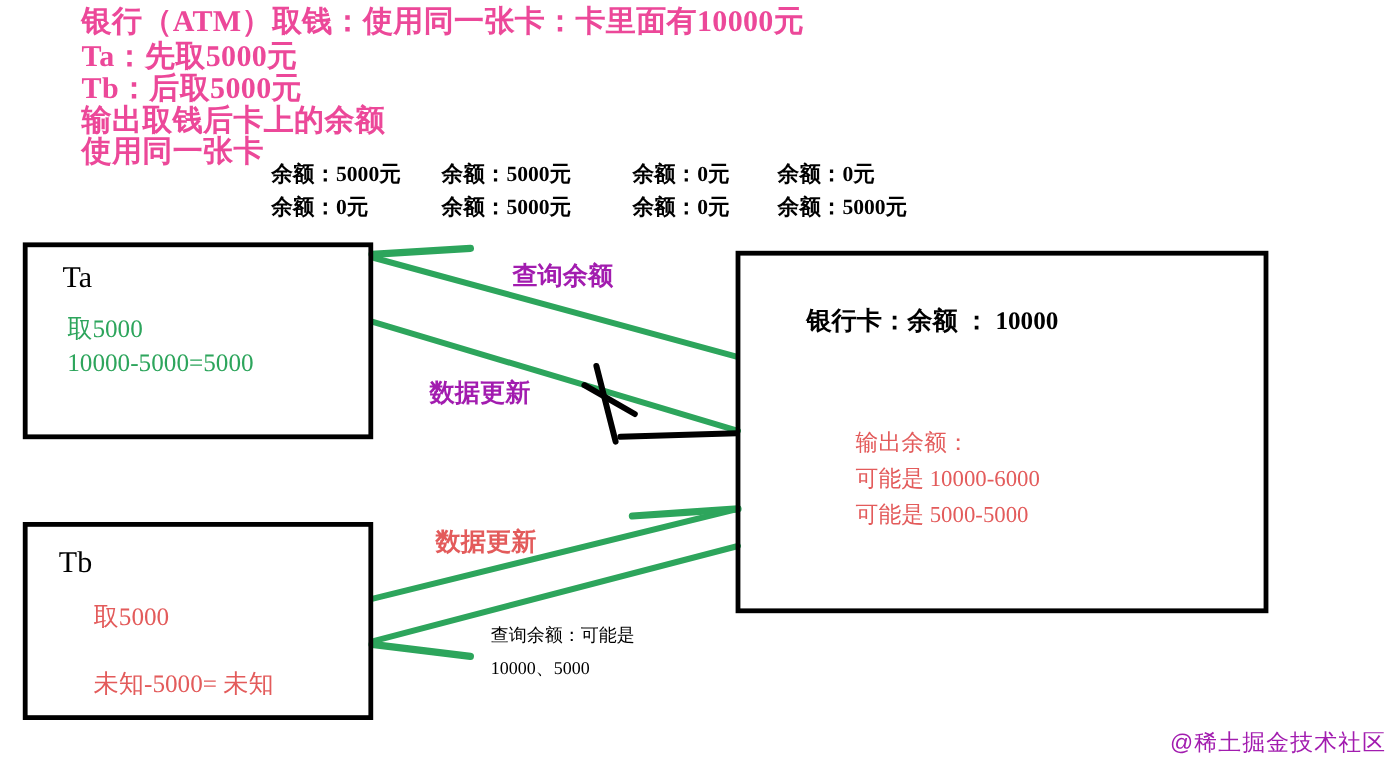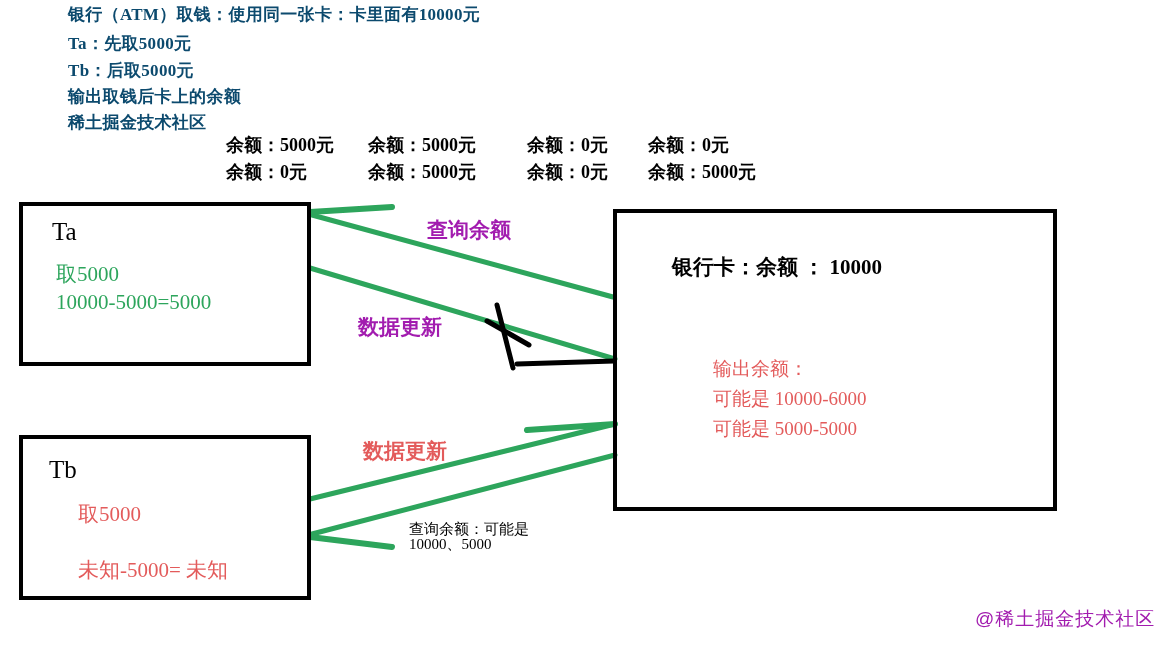--- a/index.html
+++ b/index.html
@@ -29,22 +29,22 @@
   .abs {
     position: absolute;
     white-space: pre;
     line-height: 1.05;
   }
 
   
   .hdr-line {
     font-family: "Liberation Serif", "DejaVu Serif", serif;
     font-weight: 700;
-    font-size: 17px;
-    color: #0c4a6e;
+    font-size: 25px;
+    color: #ec4899;
     letter-spacing: 0.3px;
   }
 
   
   .bal-cell {
     font-family: Liberation Serif, serif;
     font-weight: 700;
     font-size: 18px;
     color: #000;
   }
@@ -149,21 +149,21 @@
   <rect x="21" y="437" width="288" height="161" fill="none" stroke="#000000" stroke-width="4"></rect>
 
   <rect x="615" y="211" width="440" height="298" fill="none" stroke="#000000" stroke-width="4"></rect>
 </svg>
 
 <div>
   <div class="abs hdr-line" style="left:68px; top:6px;">银行（ATM）取钱：使用同一张卡：卡里面有10000元</div>
   <div class="abs hdr-line" style="left:68px; top:35px;">Ta：先取5000元</div>
   <div class="abs hdr-line" style="left:68px; top:62px;">Tb：后取5000元</div>
   <div class="abs hdr-line" style="left:68px; top:88px;">输出取钱后卡上的余额</div>
-  <div class="abs hdr-line" style="left:68px; top:114px;">稀土掘金技术社区</div>
+  <div class="abs hdr-line" style="left:68px; top:114px;">使用同一张卡</div>
 </div>
 
 <div>
 
   <div class="abs bal-cell" style="left:226px; top:136px;">余额：5000元</div>
   <div class="abs bal-cell" style="left:368px; top:136px;">余额：5000元</div>
   <div class="abs bal-cell" style="left:527px; top:136px;">余额：0元</div>
   <div class="abs bal-cell" style="left:648px; top:136px;">余额：0元</div>
 
   <div class="abs bal-cell" style="left:226px; top:163px;">余额：0元</div>
@@ -192,16 +192,16 @@
 </div>
 
 <div>
   <div class="edge-label txt-black" style="left:427px; top:216px;">查询余额</div>
 
   <div class="edge-label txt-black" style="left:358px; top:313px;">数据更新</div>
 
   <div class="edge-label txt-red" style="left:363px; top:437px;">数据更新</div>
 
   <div class="edge-label-plain" style="left:409px; top:520px;">查询余额：可能是</div>
-  <div class="edge-label-plain" style="left:409px; top:535px;">10000、5000</div>
+  <div class="edge-label-plain" style="left:409px; top:548px;">10000、5000</div>
 </div>
 
 <div class="watermark" style="left:975px; top:606px;">@稀土掘金技术社区</div>
 
 </body></html>

